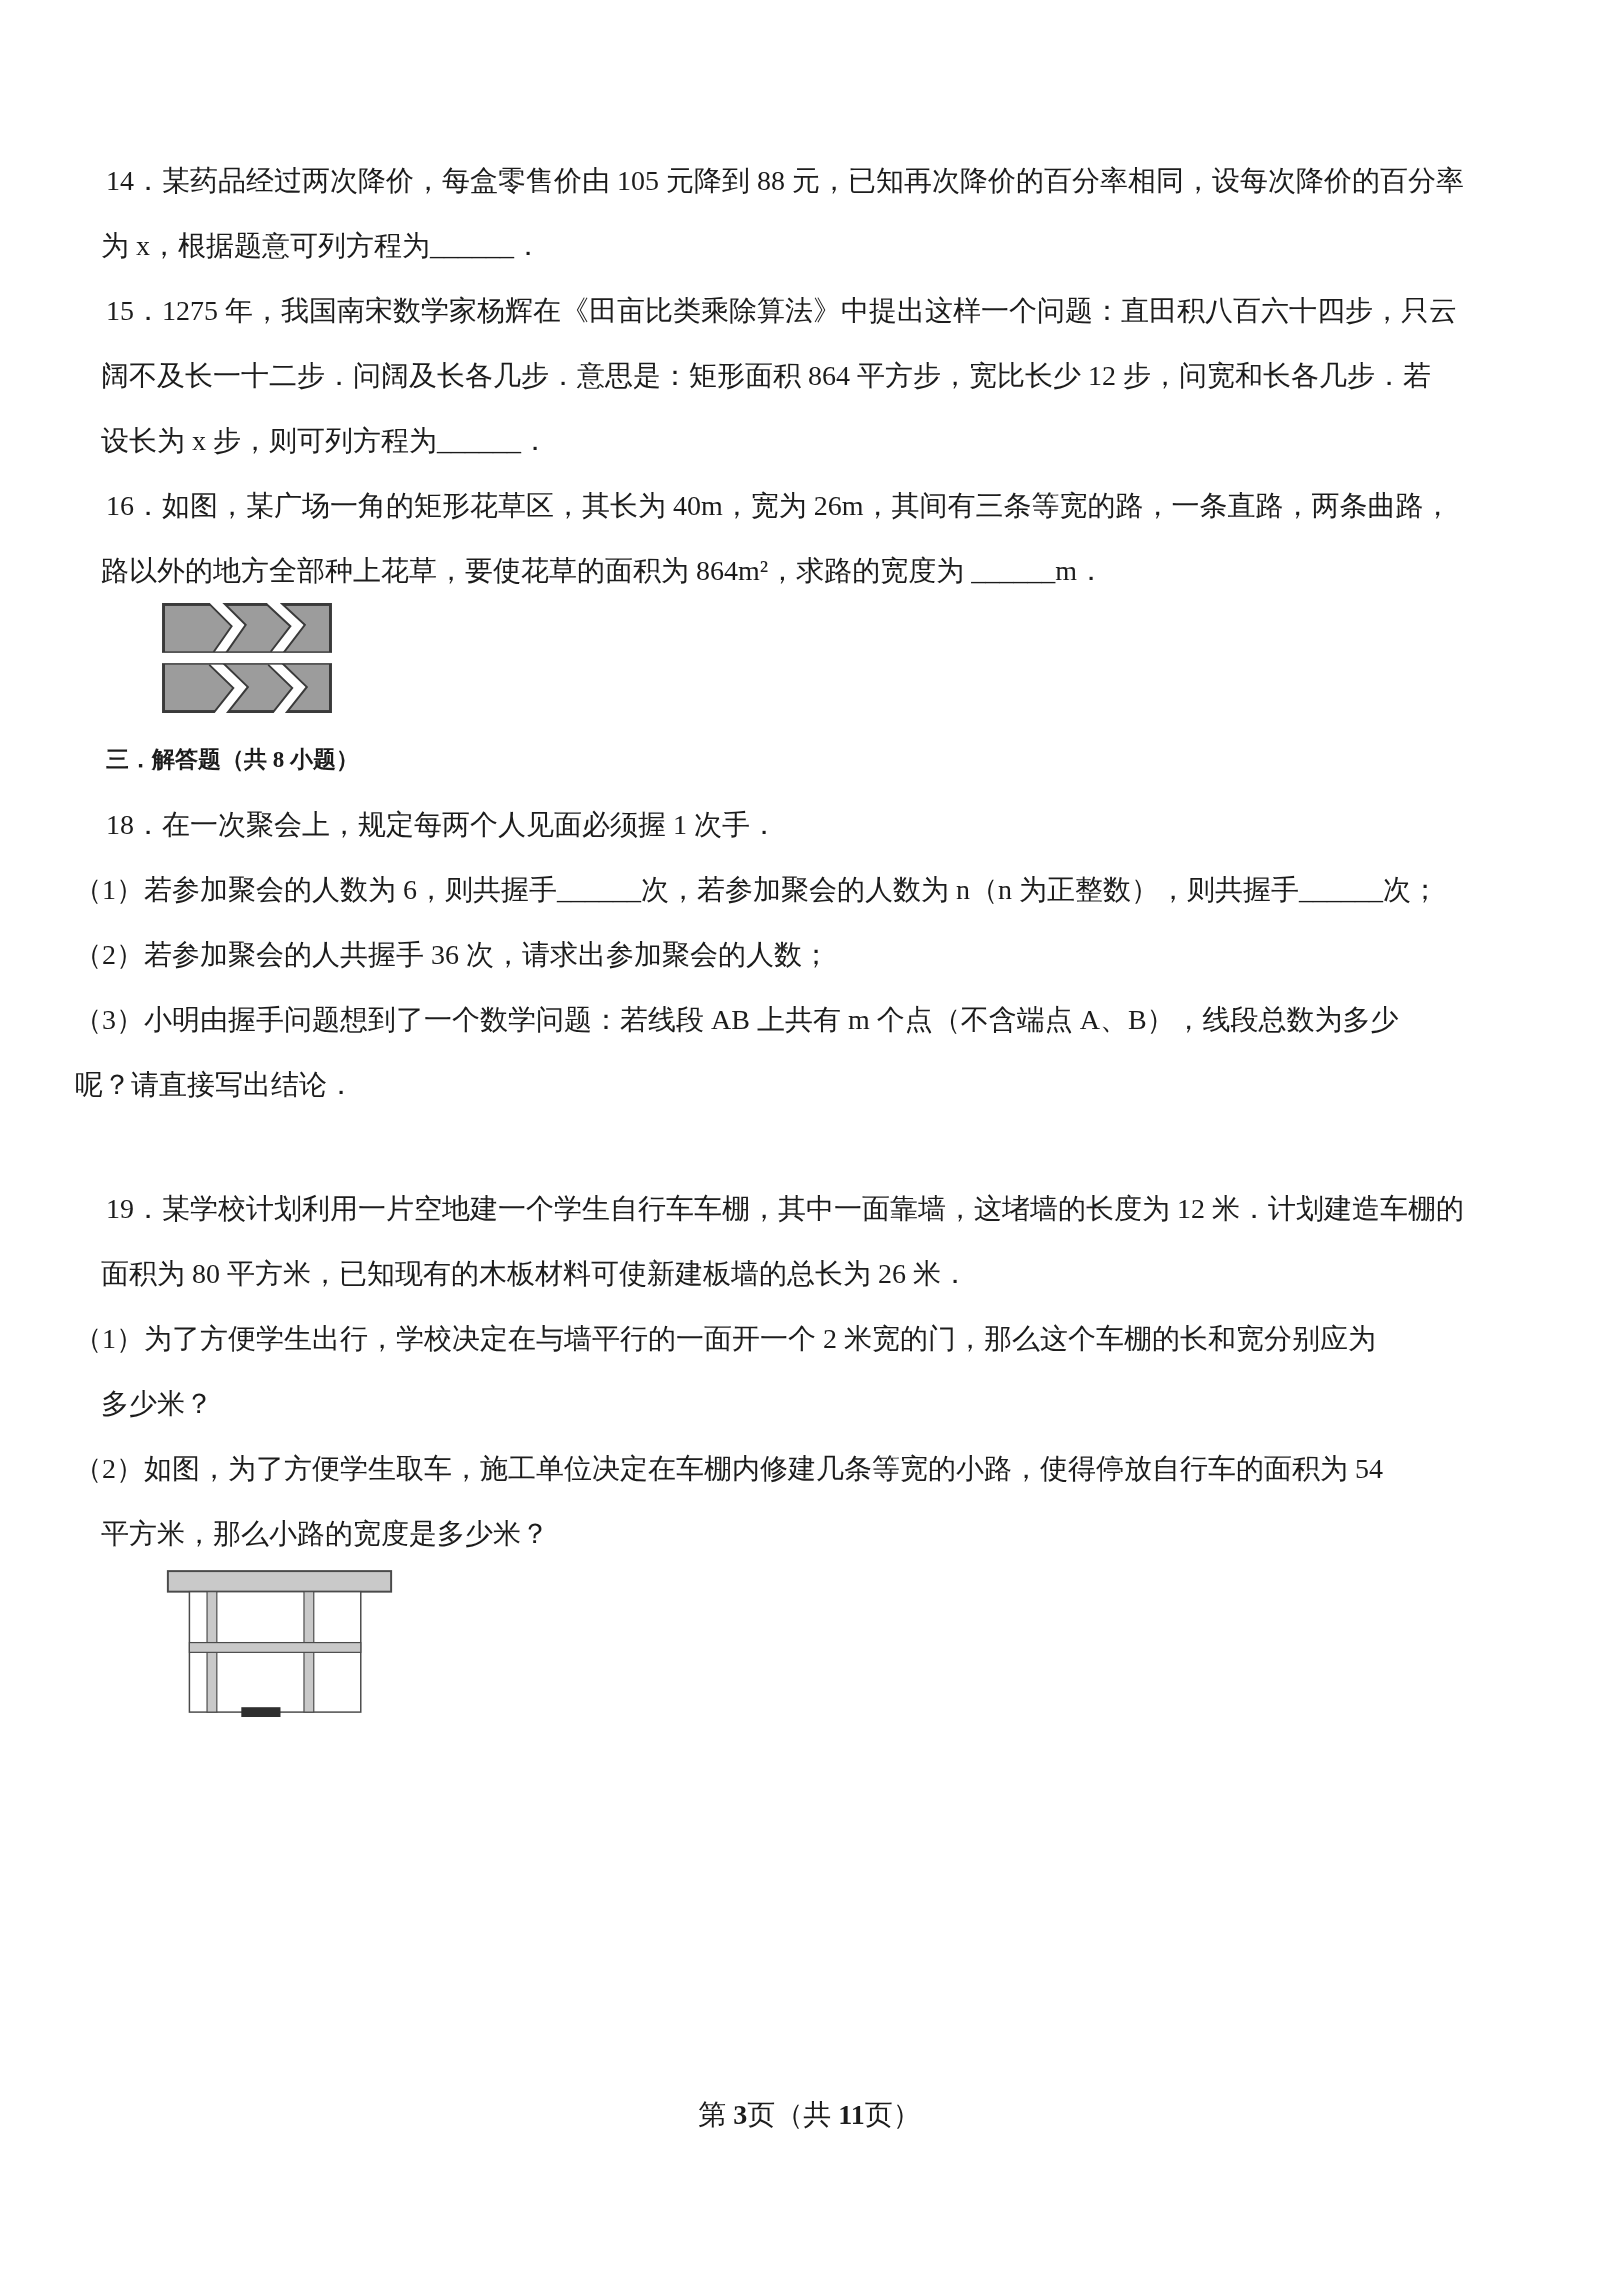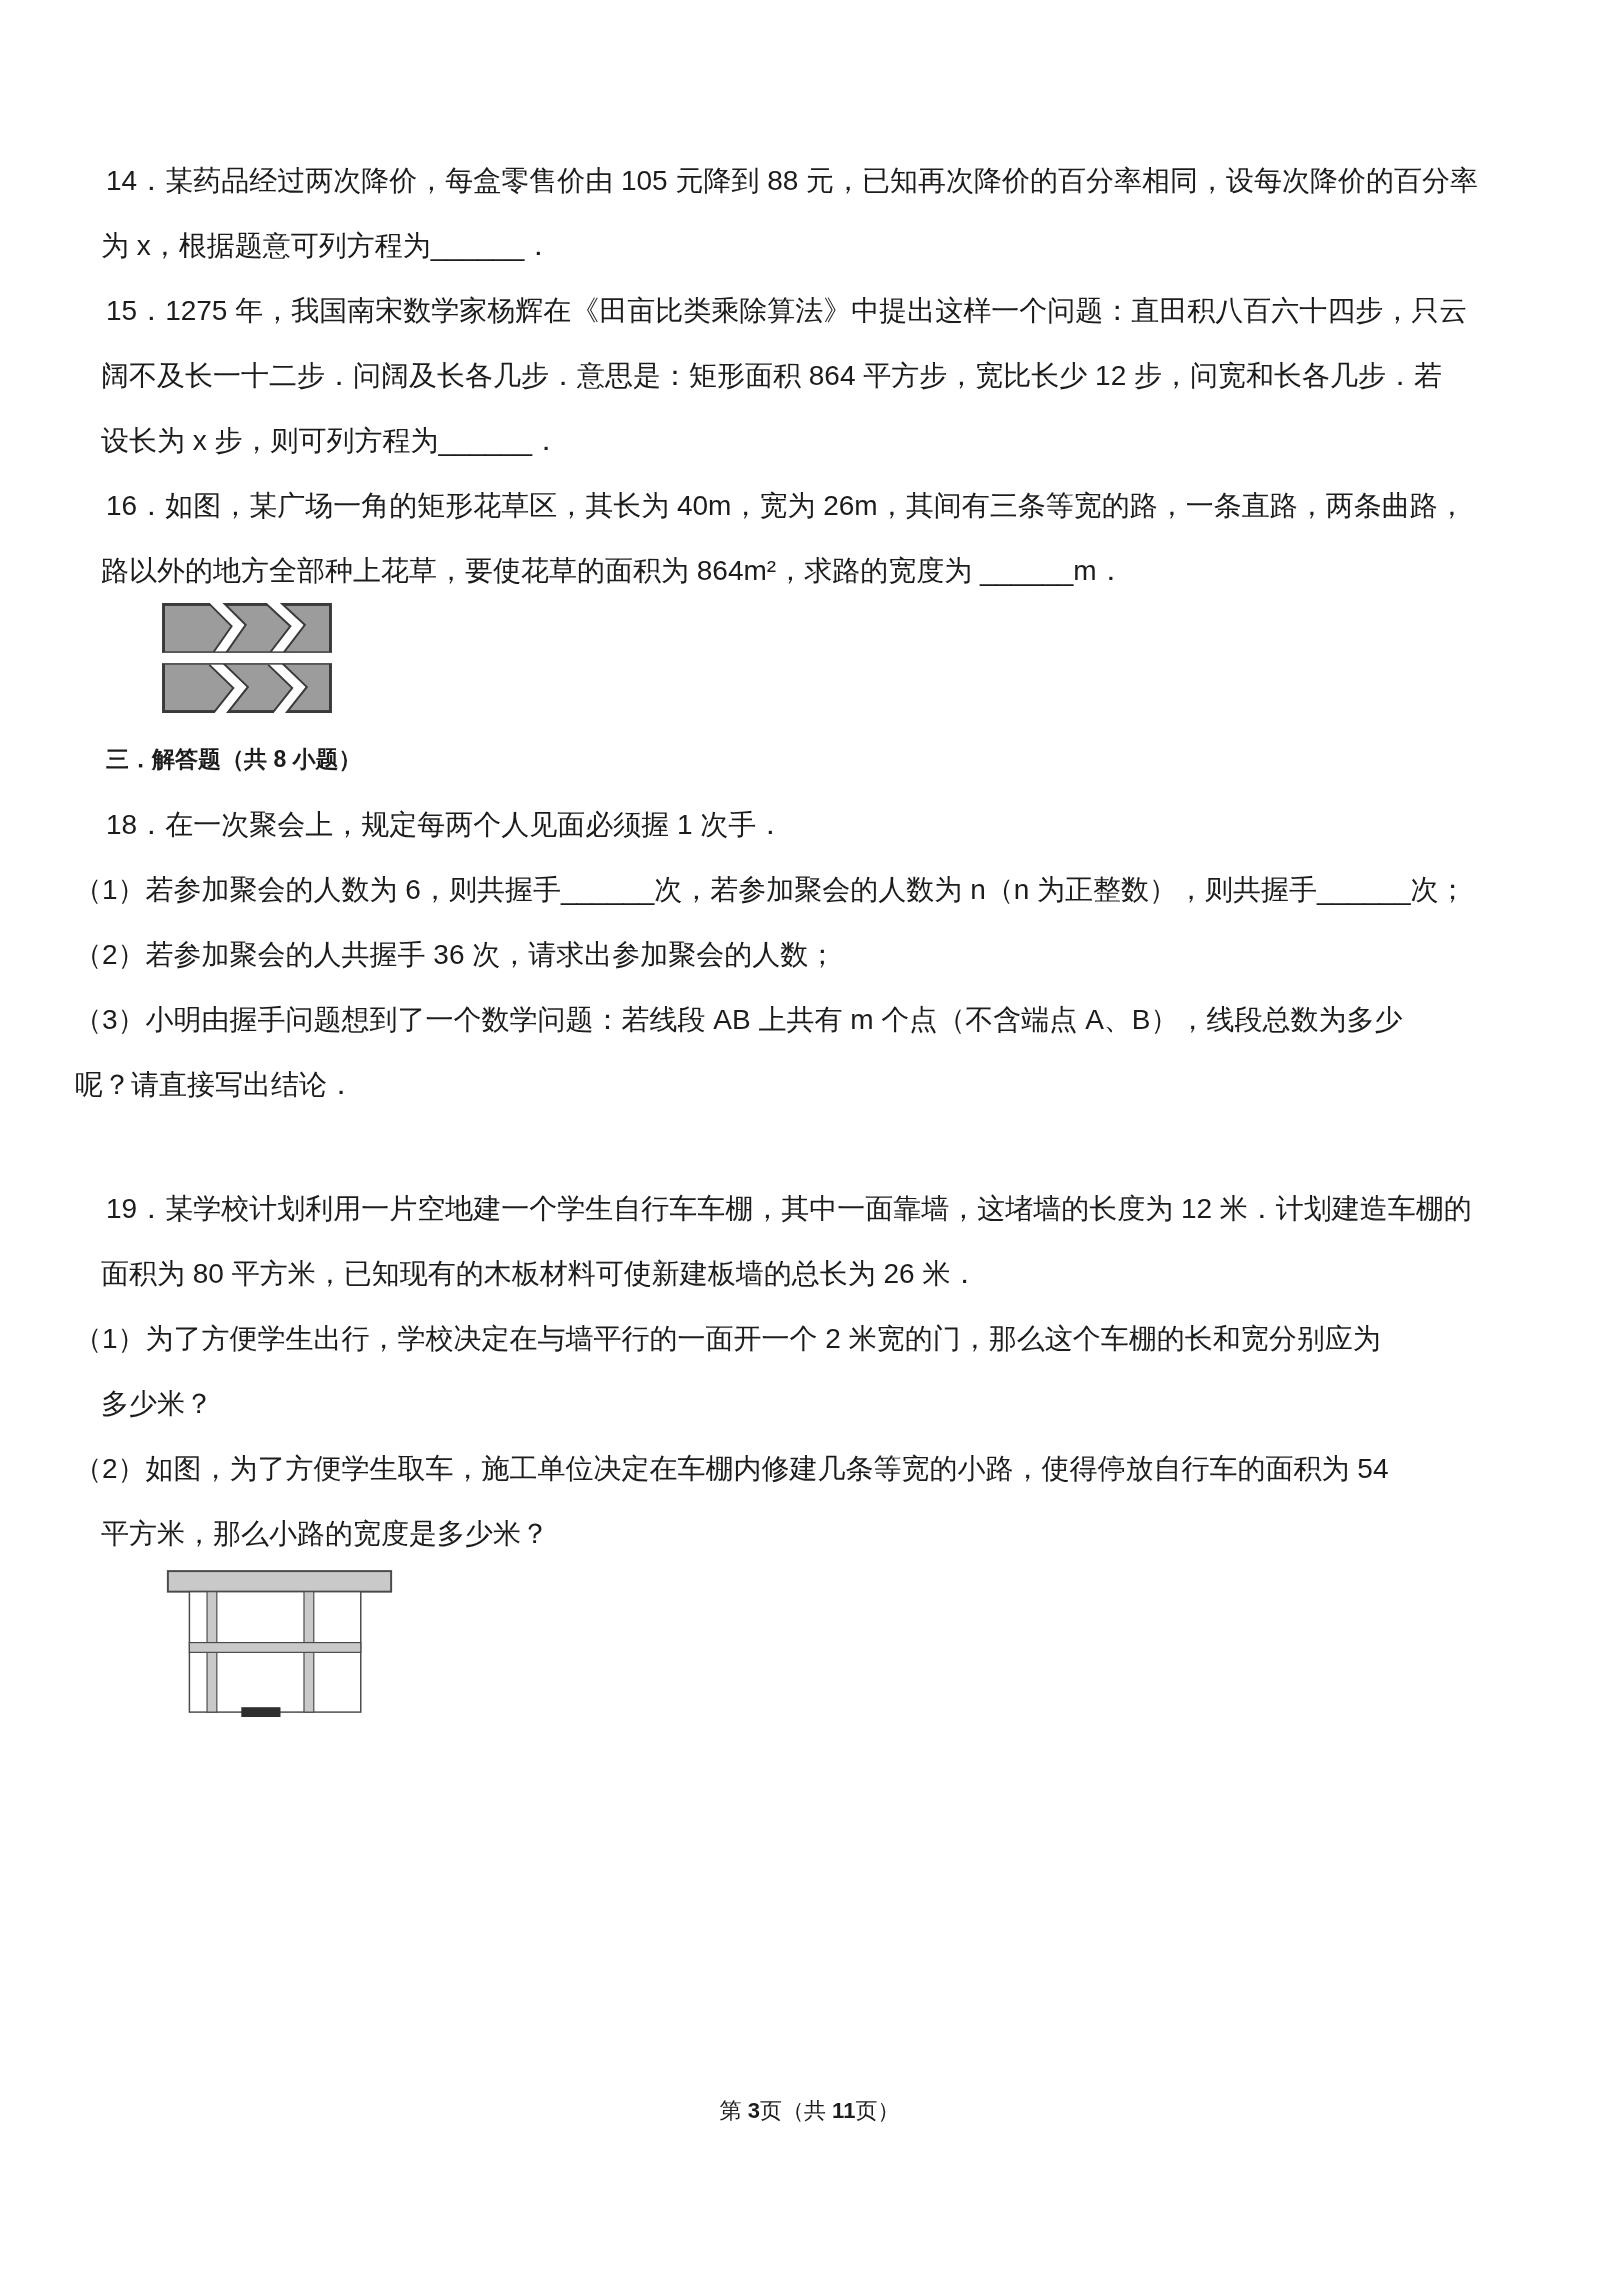--- a/index.html
+++ b/index.html
@@ -1,21 +1,21 @@
 <!DOCTYPE html>
 <html><head>
 <meta charset="utf-8">
 <style>
   html,body{margin:0;padding:0;background:#e8e8e8;}
   .page{
     position:relative;
     width:1619px;height:2291px;
     background:#ffffff;
     overflow:hidden;
-    font-family:Liberation Sans, sans-serif;
+    font-family:Liberation Serif, serif;
     color:#1c1c1c;
   }
   .doc{position:absolute;left:0;top:0;right:0;padding-top:148px;}
   .ln{
     font-size:28px;
     line-height:65px;
     height:65px;
     white-space:nowrap;
     color:#1c1c1c;
   }
@@ -27,21 +27,21 @@
   .heading{margin-top:13.7px;}
   .q17{margin-bottom:122px;}
   .q18{margin-bottom:59px;}
   .fig1{margin-left:162px;width:170px;height:110px;}
   .fig2{margin-left:162px;margin-top:3.9px;width:235px;height:153px;}
   .fig1 svg,.fig2 svg{display:block;}
   .footer{
     position:absolute;
     left:0;right:0;top:2096px;
     text-align:center;
-    font-size:22px;
+    font-size:28px;
     color:#1c1c1c;
   }
   .footer b{font-weight:bold;}
 </style>
 </head>
 <body>
 
 <div class="page">
   <div class="doc">
 

